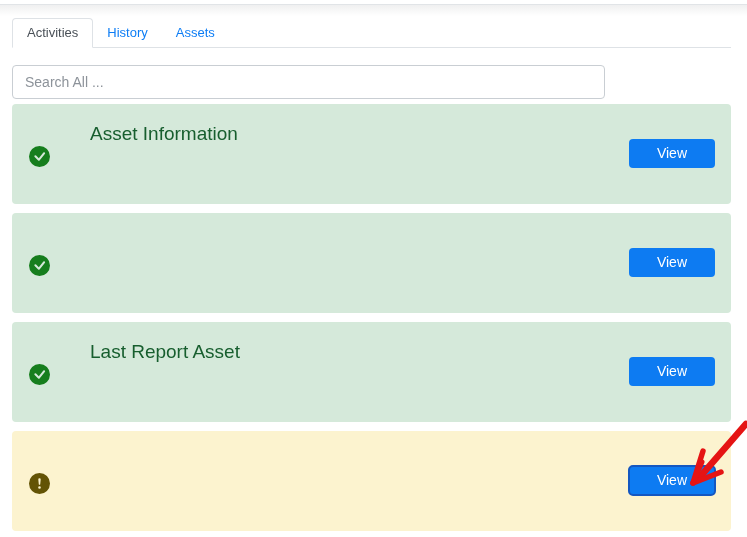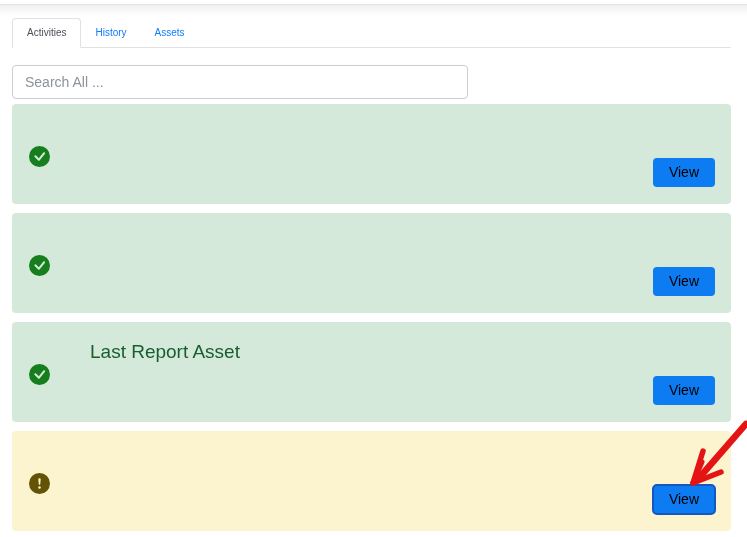--- a/index.html
+++ b/index.html
@@ -19,33 +19,33 @@
   .container {
     position: absolute; left: 12px; top: 18px; width: 719px;
   }
   
   .nav-tabs {
     display: flex; list-style: none;
     border-bottom: 1px solid #dee2e6;
     height: 30px;
   }
   .tab {
-    font-size: 10px; padding: 7px 14px; margin-bottom: -1px;
+    font-size: 13px; padding: 7px 14px; margin-bottom: -1px;
     cursor: pointer; white-space: nowrap; line-height: 16px; text-align: right;
   }
   .tab.active {
     color: #495057; background: #ffffff;
     border: 1px solid #dee2e6; border-bottom-color: #ffffff;
     border-radius: 4px 4px 0 0; padding: 6px 14px;
   }
   .tab.link { color: #0d7df5; }
   
   .search {
     display: block; margin-top: 17px; margin-bottom: 5px;
-    width: 456px; height: 28px;
+    width: 593px; height: 28px;
     border: 1px solid #c9ced3; border-radius: 4px;
     padding: 16px 12px; font-size: 14px; color: #495057;
     font-family: "Liberation Sans", sans-serif;
     outline: none;
   }
   .search::placeholder { color: #8d939a; opacity: 1; }
   
   .card {
     position: relative; width: 719px; height: 100px;
     border-radius: 4px; margin-bottom: 9px;
@@ -56,24 +56,24 @@
     position: absolute; left: 17px; top: 42px;
     width: 21px; height: 21px; display: block;
   }
   .card .card-title {
     position: absolute; left: 78px; top: 19px;
     font-size: 19px; line-height: 21px; font-weight: 400;
   }
   .card.success .card-title { color: #175e2e; }
   .card.warning .card-title { color: #876a15; }
   .view-btn {
-    position: absolute; right: 16px; bottom: 17px;
-    background: #0d7bf2; color: #000000;
+    position: absolute; right: 16px; bottom: 36px;
+    background: #0d7bf2; color: #ffffff;
     border: none; border-radius: 4px;
-    font-size: 14px; line-height: 17px; padding: 6px 16px;
+    font-size: 14px; line-height: 17px; padding: 6px 28px;
     font-family: "Liberation Sans", sans-serif;
     cursor: pointer;
   }
   .view-btn.focused {
     outline: 2px solid #1457c1; outline-offset: -1px;
   }
   .card.partial { height: 40px; margin-bottom: 0; }
   
   .arrow-overlay {
     position: absolute; left: 0; top: 0; width: 747px; height: 537px;
@@ -94,20 +94,21 @@
   </ul>
 
   <input type="text" class="search" placeholder="Search All ..." style="">
 
   <div class="card success">
     <span class="status-icon">
       <svg width="21" height="21" viewBox="0 0 16 16" fill="#167e1d" xmlns="http://www.w3.org/2000/svg">
         <path d="M16 8A8 8 0 1 1 0 8a8 8 0 0 1 16 0zm-3.97-3.03a.75.75 0 0 0-1.08.022L7.477 9.417 5.384 7.323a.75.75 0 1 0-1.06 1.06L6.97 11.03a.75.75 0 0 0 1.079-.02l3.992-4.99a.75.75 0 0 0-.01-1.05z"></path>
       </svg>
     </span>
+    <div class="card-title">Asset Information</div>
     <button class="view-btn">View</button>
   </div>
 
   <div class="card success">
     <span class="status-icon">
       <svg width="21" height="21" viewBox="0 0 16 16" fill="#167e1d" xmlns="http://www.w3.org/2000/svg">
         <path d="M16 8A8 8 0 1 1 0 8a8 8 0 0 1 16 0zm-3.97-3.03a.75.75 0 0 0-1.08.022L7.477 9.417 5.384 7.323a.75.75 0 1 0-1.06 1.06L6.97 11.03a.75.75 0 0 0 1.079-.02l3.992-4.99a.75.75 0 0 0-.01-1.05z"></path>
       </svg>
     </span>
     <button class="view-btn">View</button>

